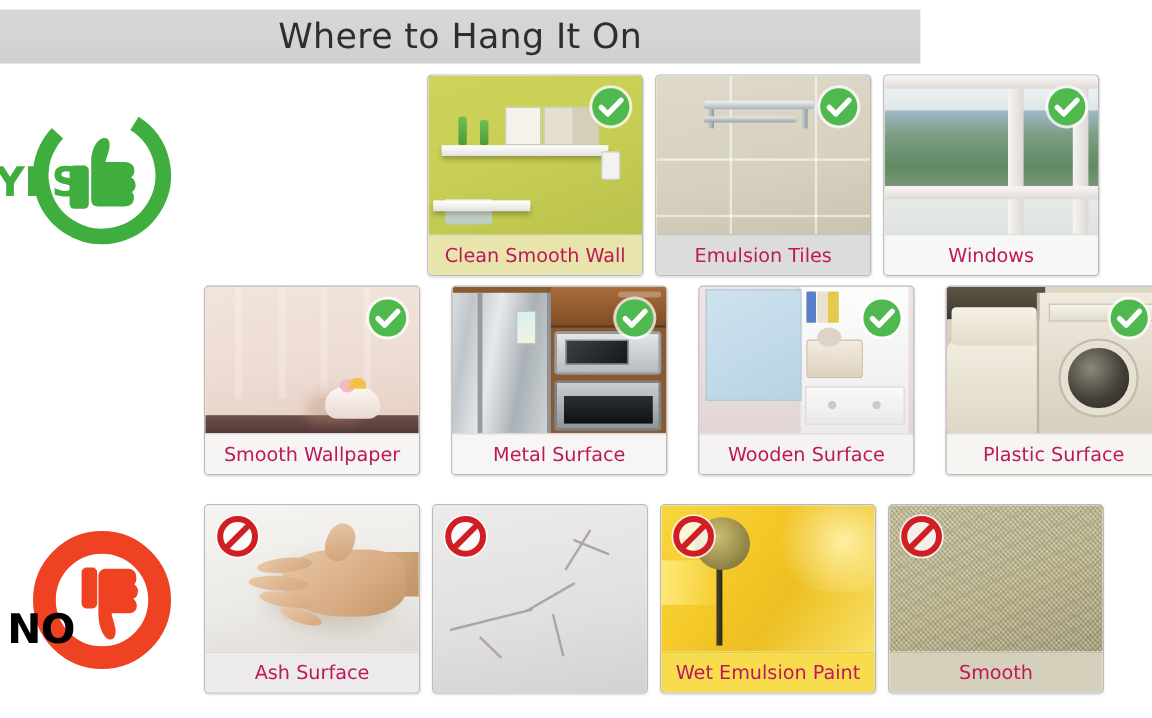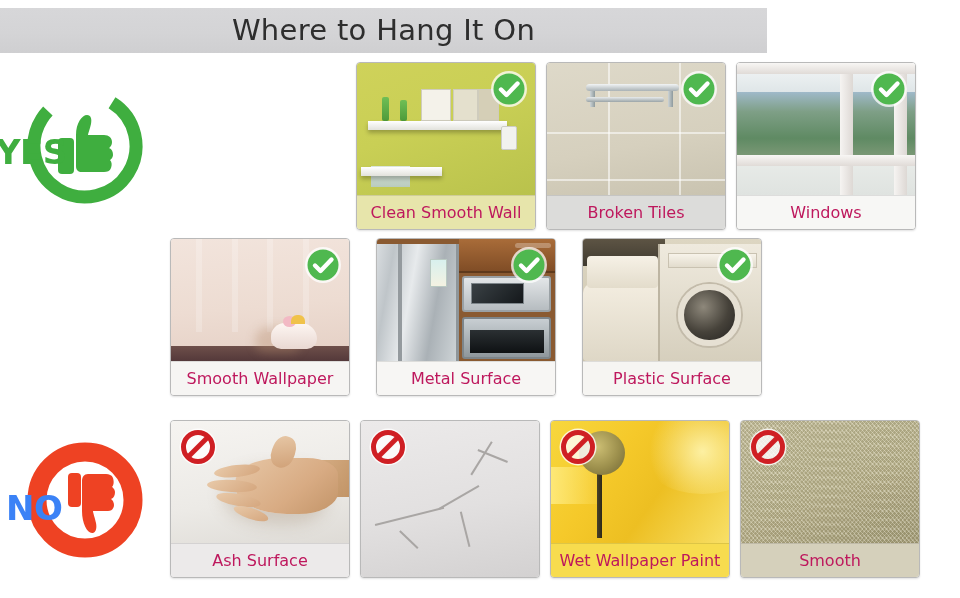--- a/index.html
+++ b/index.html
@@ -53,21 +53,21 @@
   }
   .verdict-label {
     position: absolute;
     font-size: 34px;
     font-weight: 700;
     letter-spacing: -0.5px;
     line-height: 1;
     white-space: nowrap;
   }
   .verdict-yes .verdict-label { color: #3fae3f; left: -28px; top: 50px; }
-  .verdict-no  .verdict-label { color: #3b82f6; left: -18px; top: 52px; }
+  .verdict-no  .verdict-label { color: #000000; left: -18px; top: 69px; }
   .row { position: absolute; display: flex; }
   .row-1 { left: 356px; top: 62px; gap: 10px; }
   .row-2 { left: 170px; top: 238px; gap: 26px; }
   .row-3 { left: 170px; top: 420px; gap: 10px; }
 
   .card {
     position: relative;
     width: 180px;
     background: #fdfdfd;
     border: 1px solid #b9b9b9;
@@ -474,21 +474,21 @@
         <div class="railleg" style="left:68%;top:17%"></div>
         <div class="rail"></div>
         <div class="rail2"></div>
       </div>
       <svg class="badge badge-check" viewBox="0 0 40 40">
         <circle cx="20" cy="20" r="18" fill="#ffffff" opacity="0.75"></circle>
         <circle cx="20" cy="20" r="15.5" fill="#4fb84f"></circle>
         <path d="M12 20.5 L17.5 26 L28.5 14.5" fill="none" stroke="#ffffff" stroke-width="4.4" stroke-linecap="round" stroke-linejoin="round"></path>
       </svg>
     </div>
-    <div class="card-caption" style="background:#dcdcda">Broken Tiles</div>
+    <div class="card-caption" style="background:#dcdcda">Emulsion Tiles</div>
   </div>
 
   <div class="card">
     <div class="card-photo">
       <div class="scene sc-win">
         <div class="sky"></div>
         <div class="outside"></div>
         <div class="ground"></div>
         <div class="mullion-v" style="left:58%"></div>
         <div class="mullion-v" style="left:88%"></div>
@@ -548,20 +548,43 @@
       </div>
       <svg class="badge badge-check" viewBox="0 0 40 40">
         <circle cx="20" cy="20" r="18" fill="#ffffff" opacity="0.75"></circle>
         <circle cx="20" cy="20" r="15.5" fill="#4fb84f"></circle>
         <path d="M12 20.5 L17.5 26 L28.5 14.5" fill="none" stroke="#ffffff" stroke-width="4.4" stroke-linecap="round" stroke-linejoin="round"></path>
       </svg>
     </div>
     <div class="card-caption" style="background:#f7f6f4">Metal Surface</div>
   </div>
 
+  <div class="card">
+    <div class="card-photo">
+      <div class="scene sc-wood">
+        <div class="unit">
+          <div class="book bk1"></div>
+            <div class="book bk2"></div>
+            <div class="book bk3"></div>
+          <div class="basket"></div>
+          <div class="bear"></div>
+          <div class="drawer"></div>
+          <div class="knob" style="left:26%"></div>
+          <div class="knob" style="left:66%"></div>
+        </div>
+        <div class="door"></div>
+      </div>
+      <svg class="badge badge-check" viewBox="0 0 40 40">
+        <circle cx="20" cy="20" r="18" fill="#ffffff" opacity="0.75"></circle>
+        <circle cx="20" cy="20" r="15.5" fill="#4fb84f"></circle>
+        <path d="M12 20.5 L17.5 26 L28.5 14.5" fill="none" stroke="#ffffff" stroke-width="4.4" stroke-linecap="round" stroke-linejoin="round"></path>
+      </svg>
+    </div>
+    <div class="card-caption" style="background:#f4f3f1">Wooden Surface</div>
+  </div>
 
   <div class="card">
     <div class="card-photo">
       <div class="scene sc-plastic">
         <div class="tilewall"></div>
         <div class="toilet"></div>
         <div class="tank"></div>
         <div class="washer">
           <div class="panel"></div>
           <div class="porthole"></div>
@@ -625,21 +648,21 @@
         <div class="streak"></div>
         <div class="handle"></div>
         <div class="roller"></div>
       </div>
       <svg class="badge badge-ban" viewBox="0 0 40 40">
         <circle cx="20" cy="20" r="18.5" fill="#ffffff" opacity="0.8"></circle>
         <circle cx="20" cy="20" r="14.5" fill="none" stroke="#cf1f24" stroke-width="5"></circle>
         <line x1="10.5" y1="29.5" x2="29.5" y2="10.5" stroke="#cf1f24" stroke-width="5" stroke-linecap="butt"></line>
       </svg>
     </div>
-    <div class="card-caption" style="background:#f7dc4e">Wet Wallpaper Paint</div>
+    <div class="card-caption" style="background:#f7dc4e">Wet Emulsion Paint</div>
   </div>
 
   <div class="card">
     <div class="card-photo">
       <div class="scene sc-textile"></div>
       <svg class="badge badge-ban" viewBox="0 0 40 40">
         <circle cx="20" cy="20" r="18.5" fill="#ffffff" opacity="0.8"></circle>
         <circle cx="20" cy="20" r="14.5" fill="none" stroke="#cf1f24" stroke-width="5"></circle>
         <line x1="10.5" y1="29.5" x2="29.5" y2="10.5" stroke="#cf1f24" stroke-width="5" stroke-linecap="butt"></line>
       </svg>

